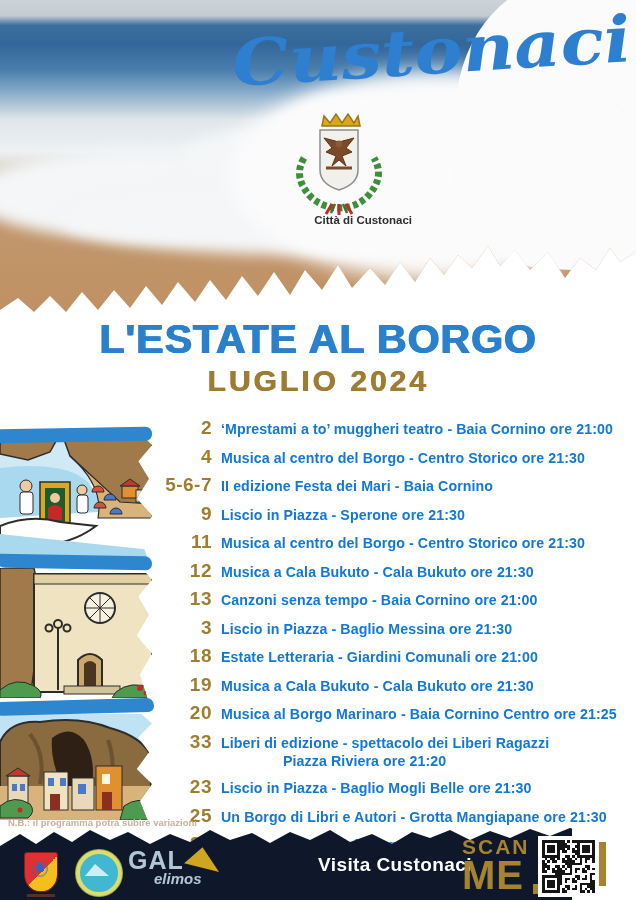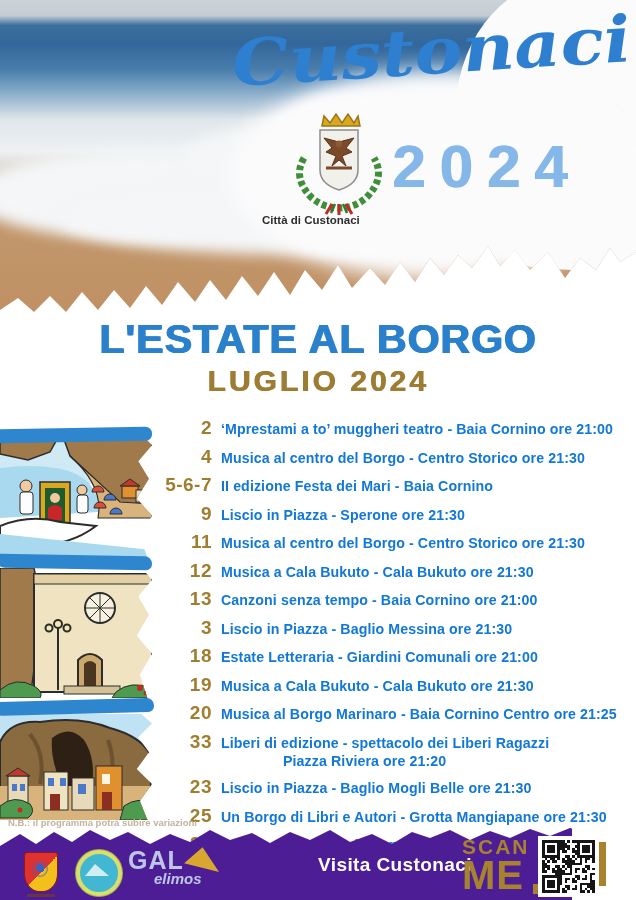--- a/index.html
+++ b/index.html
@@ -24,21 +24,21 @@
   .wb1{left:455px;top:-20px;width:240px;height:290px;border-radius:45% 0 0 40%;transform:rotate(3deg);}
   .wb2{left:230px;top:70px;width:420px;height:210px;border-radius:50%;filter:blur(10px);}
   .wb3{left:255px;top:95px;width:200px;height:160px;border-radius:45%;filter:blur(6px);}
 
   .script-title{position:absolute;left:232px;top:26px;width:410px;
     font-family:"DejaVu Serif",serif;font-style:italic;font-weight:bold;font-size:64px;
     color:#2e7fd0;transform:scaleX(1.12) rotate(-4deg);transform-origin:left center;white-space:nowrap;}
   .year{position:absolute;left:392px;top:132px;font-size:60px;font-weight:bold;color:#85b7e8;
     letter-spacing:14px;text-shadow:1px 0 0 currentColor;}
   .crest{position:absolute;left:284px;top:112px;}
-  .crest-caption{position:absolute;left:262px;top:214px;width:150px;text-align:left;
+  .crest-caption{position:absolute;left:262px;top:214px;width:150px;text-align:right;
     font-size:11.5px;font-weight:bold;color:#2d2d2d;}
 
   
   .main-title{position:absolute;left:0;top:316px;width:636px;text-align:center;
     font-size:41px;font-weight:bold;color:#2a80cb;letter-spacing:1px;
     text-shadow:1px 0 0 currentColor,-0.5px 0 0 currentColor;}
   .sub-title{position:absolute;left:0;top:364px;width:636px;text-align:center;
     font-size:30px;font-weight:bold;color:#9d7c33;letter-spacing:3px;
     text-shadow:0.8px 0 0 currentColor;}
 
@@ -59,21 +59,21 @@
   .strip{position:absolute;left:0;top:428px;width:152px;height:392px;}
   .panel{position:absolute;left:0;}
   .brush{position:absolute;height:14px;background:#2e86cf;border-radius:7px 10px 8px 12px;
     transform:skewX(-4deg) rotate(-1deg);}
   .brush.b1{left:-6px;top:0;width:158px;}
   .brush.b2{left:-4px;top:127px;width:156px;transform:rotate(1deg);}
   .brush.b3{left:-6px;top:272px;width:160px;transform:rotate(-1.5deg);}
   .clip1{clip-path:polygon(0 0,93% 0,100% 9%,91% 22%,98% 36%,90% 52%,100% 66%,92% 82%,97% 100%,0 100%);}
 
   
-  .footer{position:absolute;left:0;top:828px;width:572px;height:72px;background:#4c1d95;
+  .footer{position:absolute;left:0;top:828px;width:572px;height:72px;background:#0f172a;
     clip-path:polygon(0 18px,20px 6px,36px 16px,54px 4px,72px 14px,90px 2px,110px 12px,128px 4px,
       150px 16px,170px 6px,190px 14px,210px 2px,230px 12px,252px 5px,270px 15px,290px 4px,
       310px 12px,330px 2px,350px 14px,372px 6px,392px 16px,412px 4px,430px 10px,450px 2px,
       470px 12px,490px 3px,510px 10px,530px 1px,550px 8px,570px 0,590px 6px,610px 0,636px 4px,
       636px 72px,0 72px);}
   .logo-sicilia{position:absolute;left:24px;top:24px;width:32px;height:38px;
     background:linear-gradient(135deg,#e03131 0 50%,#f2bf1c 50% 100%);
     border-radius:3px 3px 45% 45%;border:1px solid #8a1c1c;}
   .trinacria{position:absolute;left:7px;top:8px;width:16px;height:16px;border-radius:50%;
     background:radial-gradient(circle at 50% 45%,#3a62c4 0 35%,transparent 36%);
@@ -109,21 +109,20 @@
   <div class="hero">
     <div class="foam f1"></div>
     <div class="foam f2"></div>
     <div class="foam f3"></div>
     <div class="white-blob wb1"></div>
     <div class="white-blob wb2"></div>
     <div class="white-blob wb3"></div>
   </div>
 
   <div class="script-title">Custonaci</div>
-  <div class="year">2024</div>
 
   <svg class="crest" width="110" height="104" viewBox="0 0 110 104">
 
     <path d="M20 46 Q8 66 28 86 Q40 96 55 96 Q70 96 82 86 Q102 66 90 46" fill="none" stroke="#3f8f3a" stroke-width="7" stroke-dasharray="5 3"></path>
 
     <path d="M48 92 L42 102 M55 92 L55 103 M62 92 L68 102" stroke="#c62828" stroke-width="3" fill="none"></path>
     <path d="M51 92 L47 101 M59 92 L63 101" stroke="#2e7d32" stroke-width="2.5" fill="none"></path>
 
     <path d="M38 14 L40 4 L46 11 L52 2 L58 11 L64 2 L70 11 L74 4 L76 14 Z" fill="#d9a820" stroke="#9c7514" stroke-width="1.5"></path>
 

